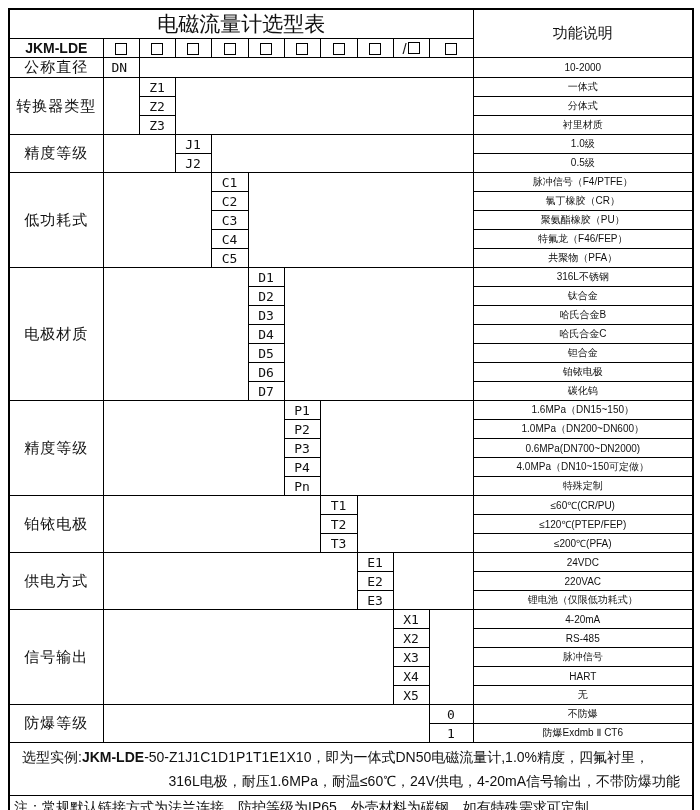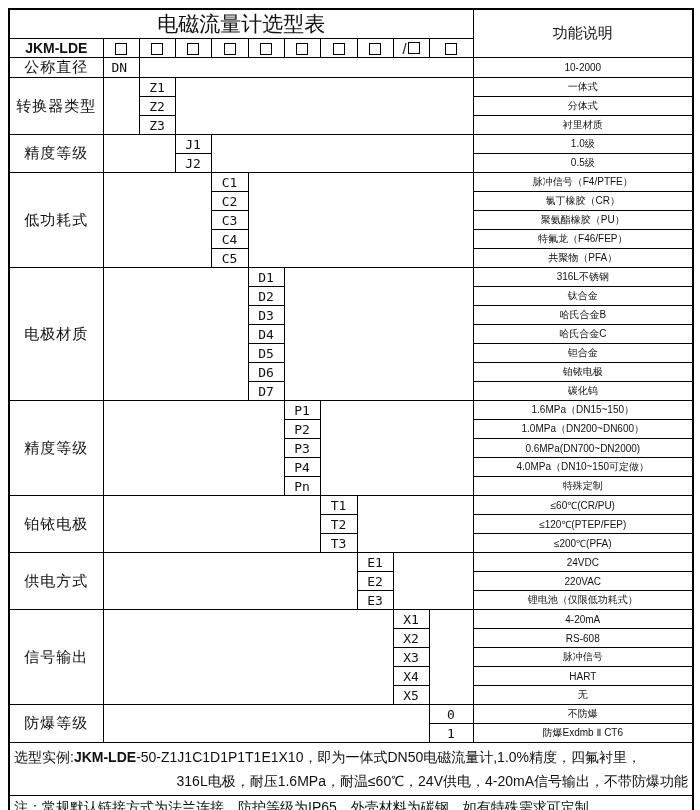--- a/index.html
+++ b/index.html
@@ -17,21 +17,21 @@
   .model-row    { height:18px; }
   .cbcell       { }
   .cb  { display:inline-block; width:12px; height:12px; border:1.5px solid #000;
          vertical-align:middle; background:#fff; }
   .slash { font-size:15px; margin-right:1px; vertical-align:middle; }
   .label-cell  { font-size:15px; letter-spacing:1px;margin-left:7px; }
   .code-cell   { font-family:"DejaVu Sans Mono", monospace; font-size:13px; }
   .dn-code     { text-align:left; padding-left:8px; }
   .desc-cell   { font-size:10px; }
   .spacer      { }
-  .example-cell{ height:52px; font-size:14px; padding:2px 4px; white-space:normal; }
+  .example-cell{ height:52px; font-size:14px; padding:2px 12px; white-space:normal; }
   .example-cell .l1 { text-align:left; line-height:24px; }
   .example-cell .l2 { text-align:right; line-height:24px; }
   .bold { font-weight:bold; }
   .note-cell { height:25px; text-align:left; padding:2px 4px; font-size:14px; }
 </style>
 </head>
 <body>
 
 <div class="wrap">
 <table>
@@ -219,21 +219,21 @@
 
   <tr>
     <td rowspan="5" class="label-cell">信号输出</td>
     <td colspan="8" rowspan="5" class="spacer"></td>
     <td class="code-cell">X1</td>
     <td rowspan="5" class="spacer"></td>
     <td class="desc-cell">4-20mA</td>
   </tr>
   <tr>
     <td class="code-cell">X2</td>
-    <td class="desc-cell">RS-608</td>
+    <td class="desc-cell">RS-485</td>
   </tr>
   <tr>
     <td class="code-cell">X3</td>
     <td class="desc-cell">脉冲信号</td>
   </tr>
   <tr>
     <td class="code-cell">X4</td>
     <td class="desc-cell">HART</td>
   </tr>
   <tr>

